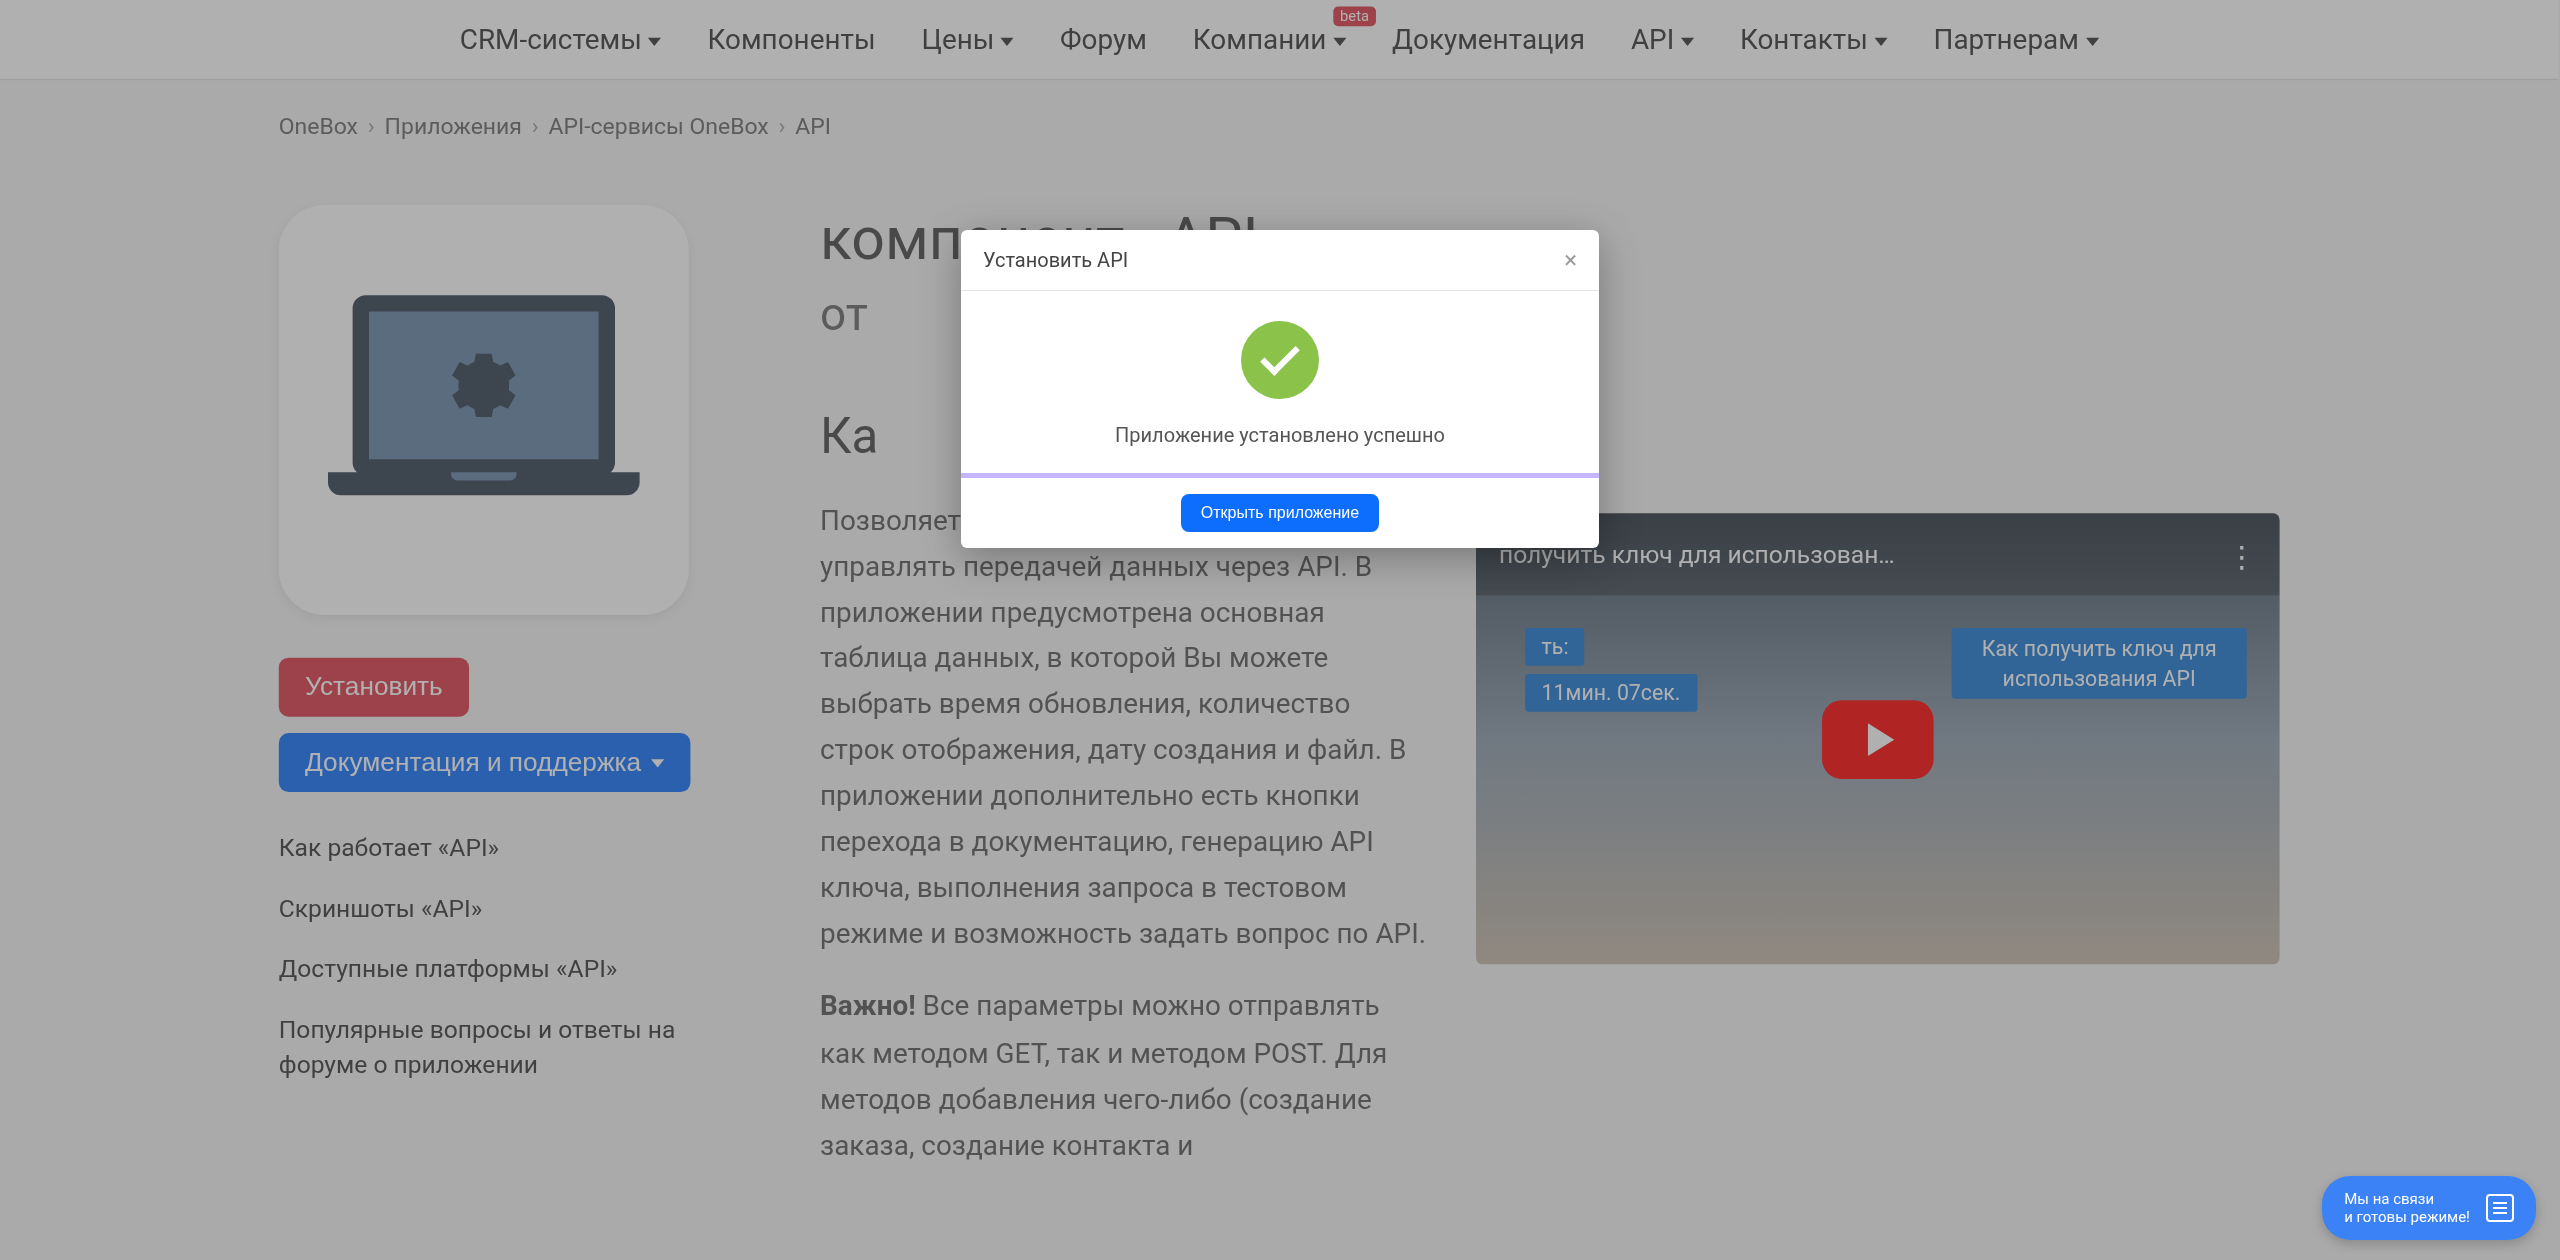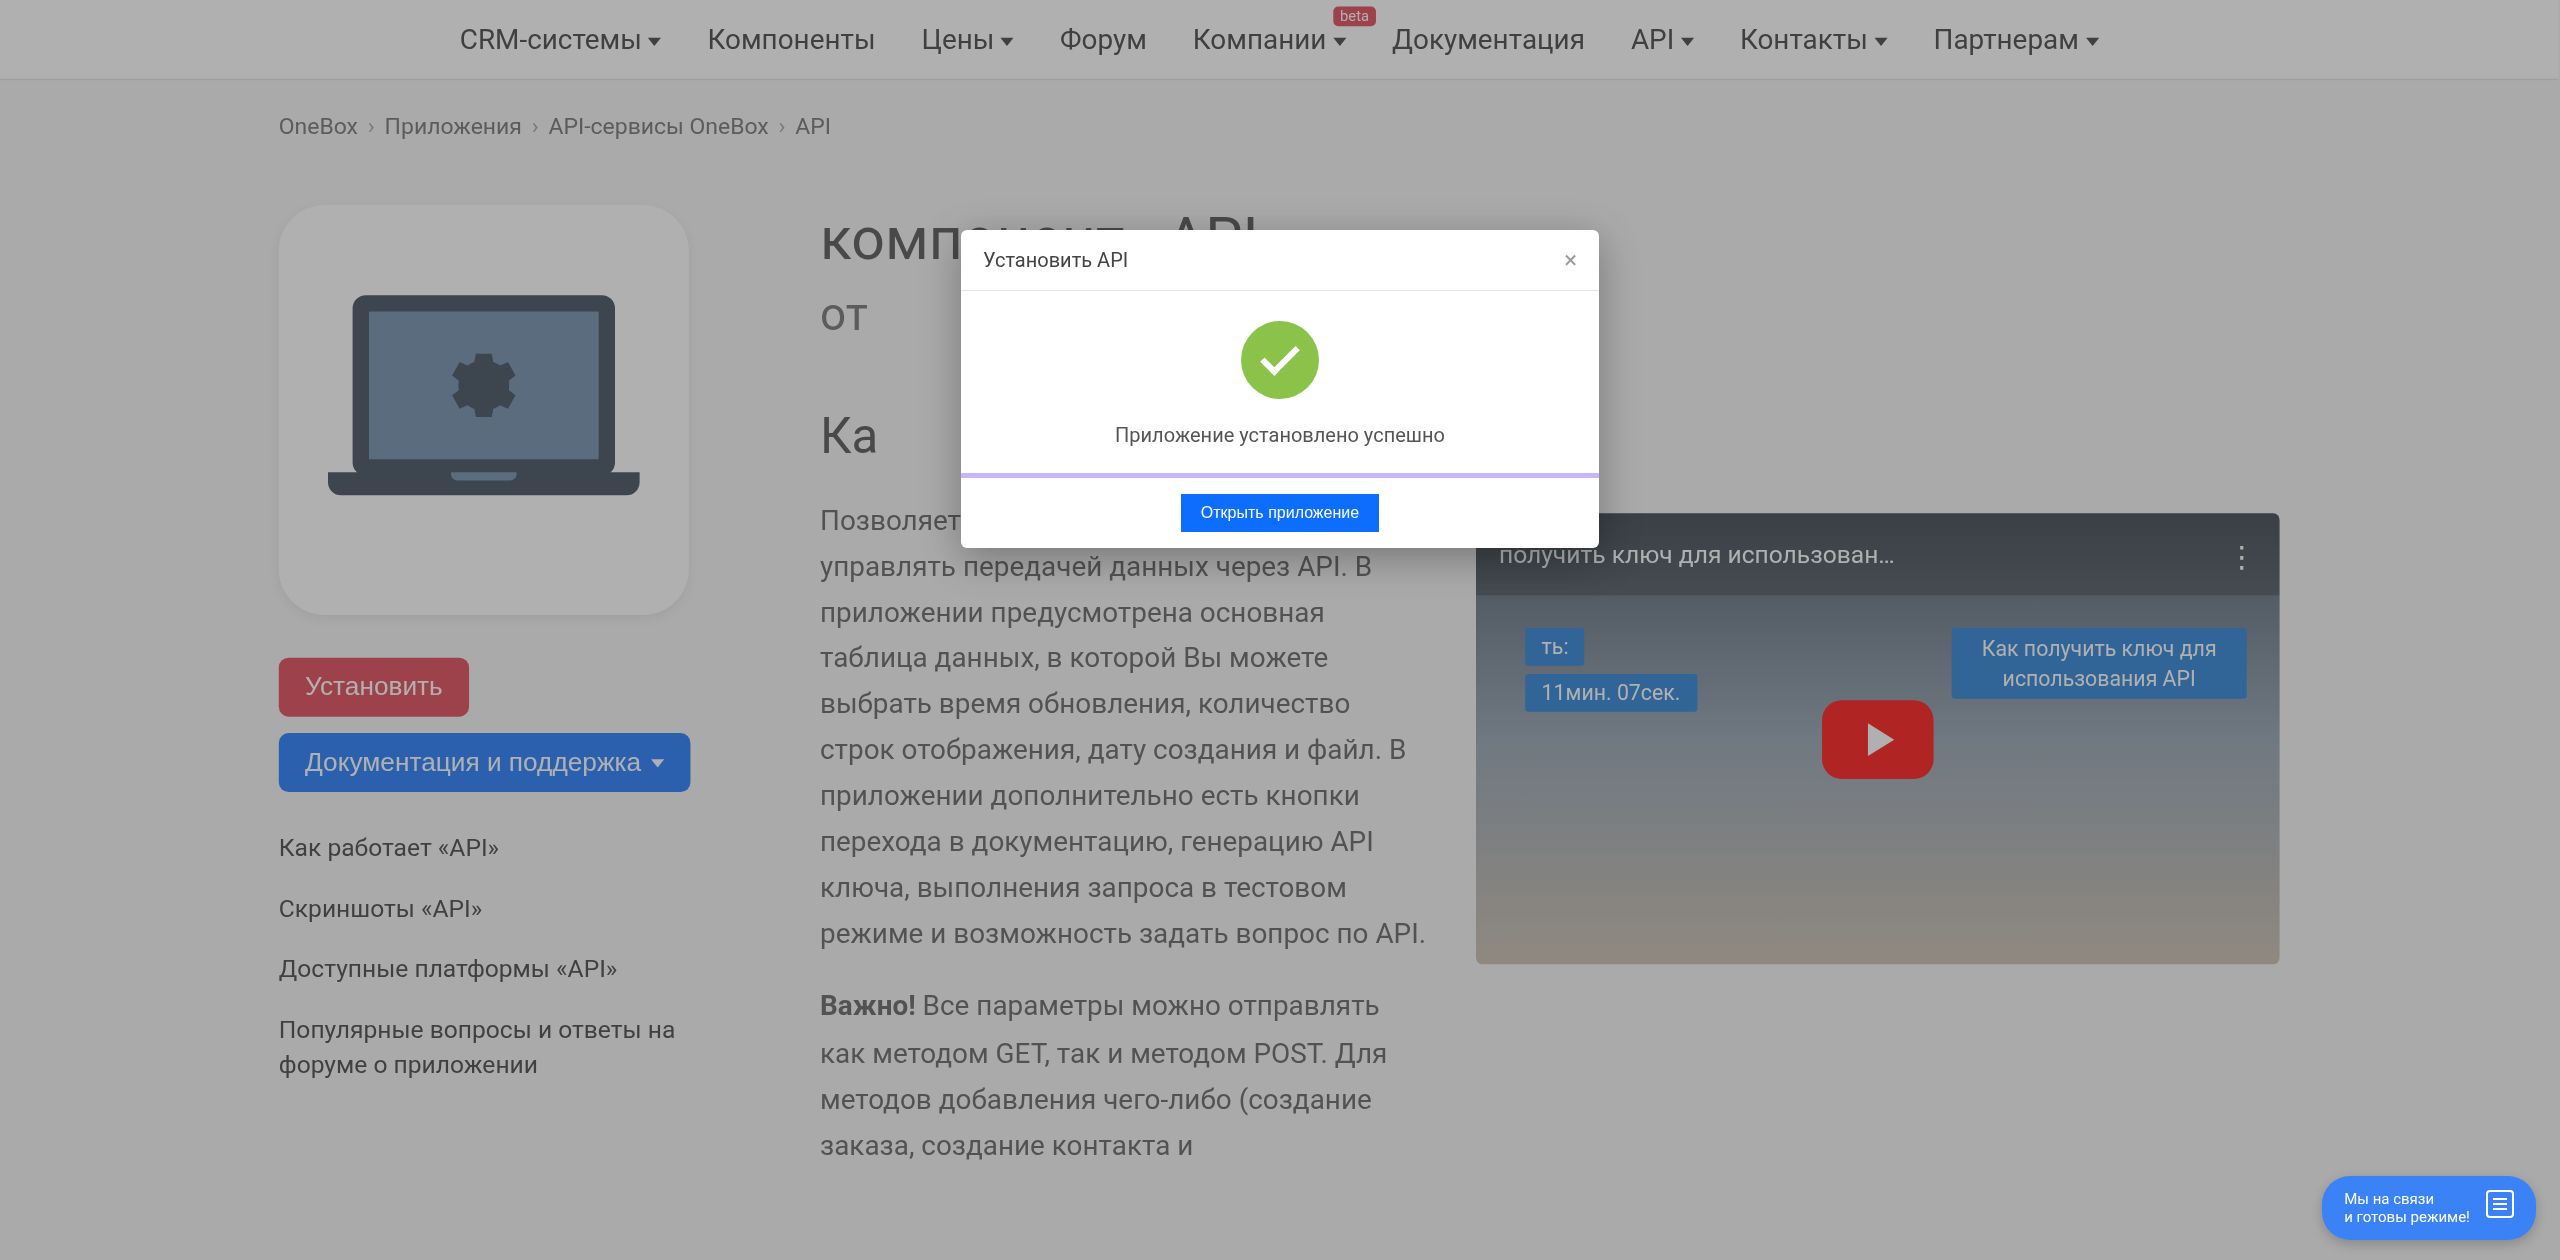--- a/index.html
+++ b/index.html
@@ -48,22 +48,22 @@
 .overlay{position:absolute;inset:0;background:rgba(80,80,80,.45);z-index:100}
 .modal{position:absolute;top:230px;left:50%;transform:translateX(-50%);width:638px;background:#fff;border-radius:6px;z-index:200;box-shadow:0 10px 40px rgba(0,0,0,.3)}
 .modal-head{padding:18px 22px;border-bottom:1px solid #e5e5e5;display:flex;justify-content:space-between;align-items:center}
 .modal-title{font-size:20px;color:#444}
 .close{font-size:24px;color:#999;cursor:pointer;line-height:1}
 .modal-body{padding:30px 20px 26px;text-align:center;border-bottom:5px solid #c4b5fd}
 .success{width:78px;height:78px;background:#8bc34a;border-radius:50%;margin:0 auto 24px;display:flex;align-items:center;justify-content:center}
 .check{width:36px;height:20px;border-left:6px solid #fff;border-bottom:6px solid #fff;transform:rotate(-45deg);margin-top:-8px}
 .modal-msg{font-size:20px;color:#555}
 .modal-foot{padding:16px;text-align:center}
-.btn-open{background:#0d6efd;color:#fff;padding:10px 20px;border:none;border-radius:0;font-size:16px;cursor:pointer}
-.chat-widget{position:absolute;bottom:20px;right:24px;background:#3b82f6;color:#fff;padding:14px 22px;border-radius:28px;display:flex;align-items:flex-start;gap:16px;z-index:300;font-size:15px;box-shadow:0 4px 12px rgba(0,0,0,.2)}
+.btn-open{background:#0d6efd;color:#fff;padding:10px 20px;border:none;border-radius:8px;font-size:16px;cursor:pointer}
+.chat-widget{position:absolute;bottom:20px;right:24px;background:#3b82f6;color:#fff;padding:14px 22px;border-radius:28px;display:flex;align-items:center;gap:16px;z-index:300;font-size:15px;box-shadow:0 4px 12px rgba(0,0,0,.2)}
 .chat-icon{width:28px;height:28px;border:2px solid #fff;border-radius:4px;position:relative}
 .chat-icon::before{content:"";position:absolute;top:6px;left:5px;right:5px;height:2px;background:#fff;box-shadow:0 5px 0 #fff,0 10px 0 #fff}
 </style>
 </head>
 <body>
 
 <div class="scale-wrap">
 <div class="nav">
   <div class="nav-inner" id="nav-inner">
         <div class="nav-item">

